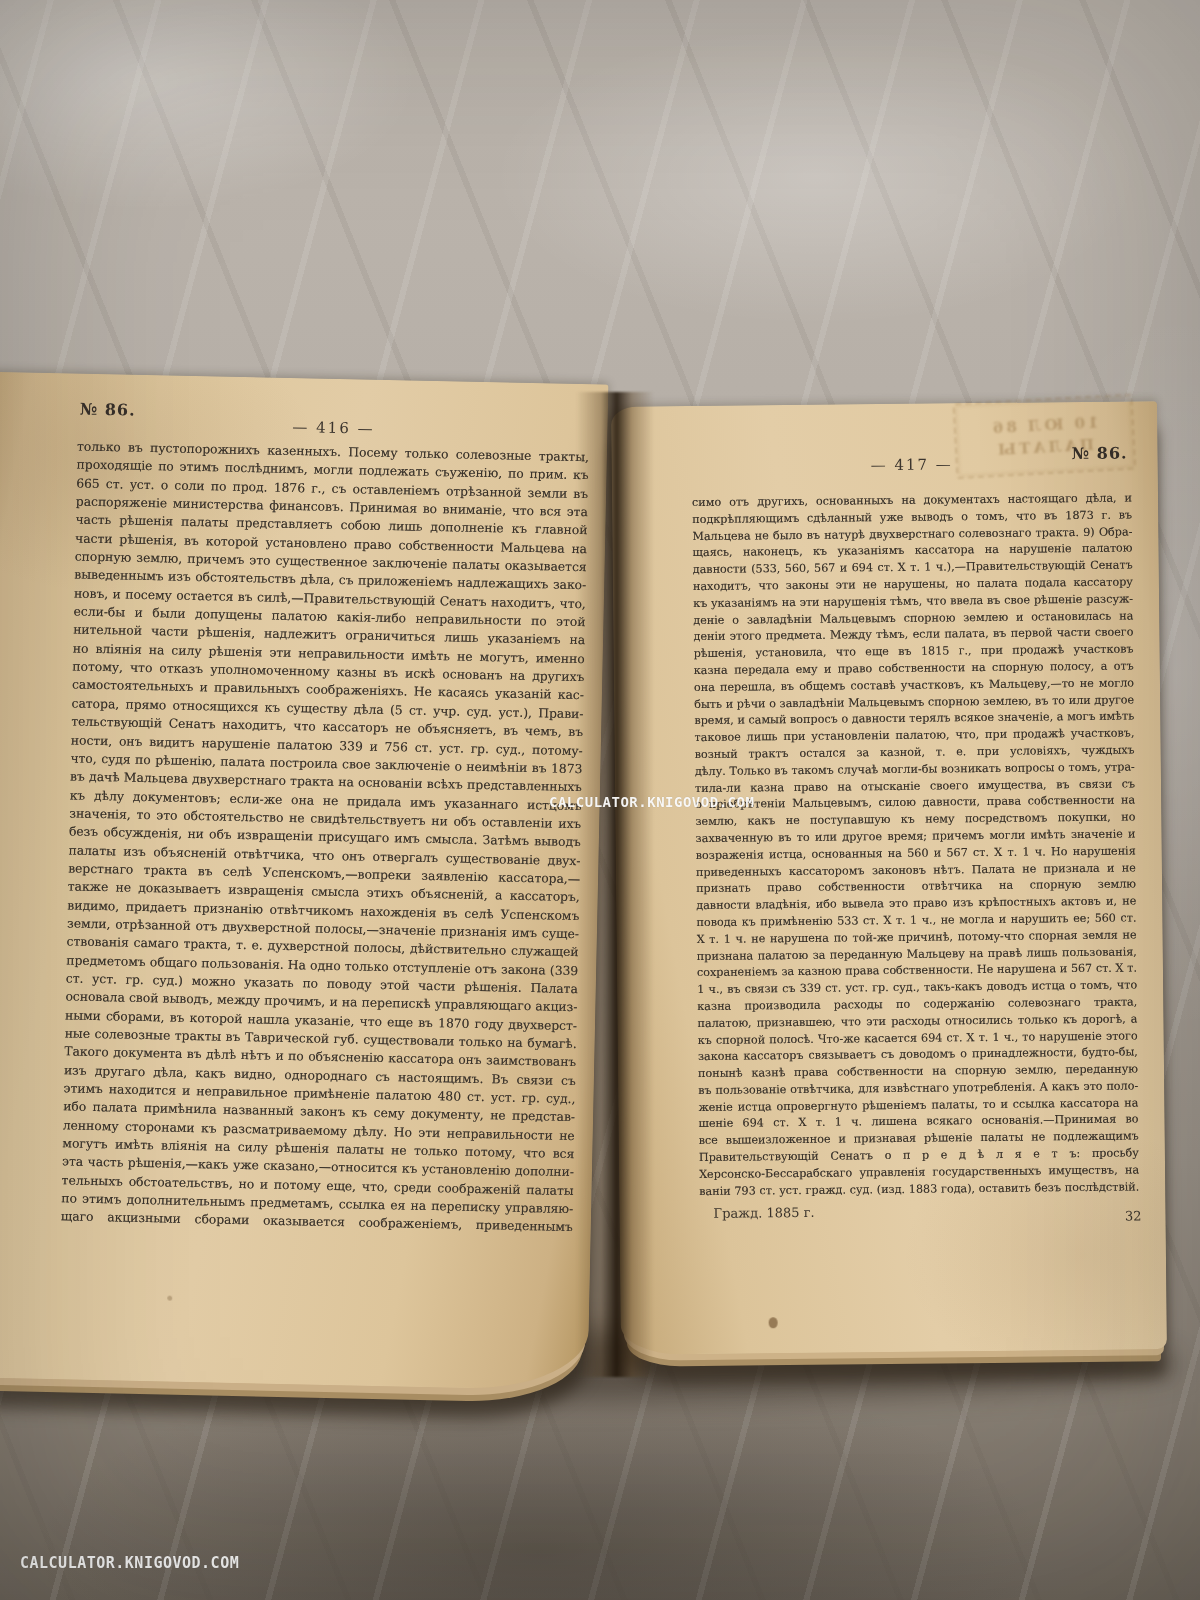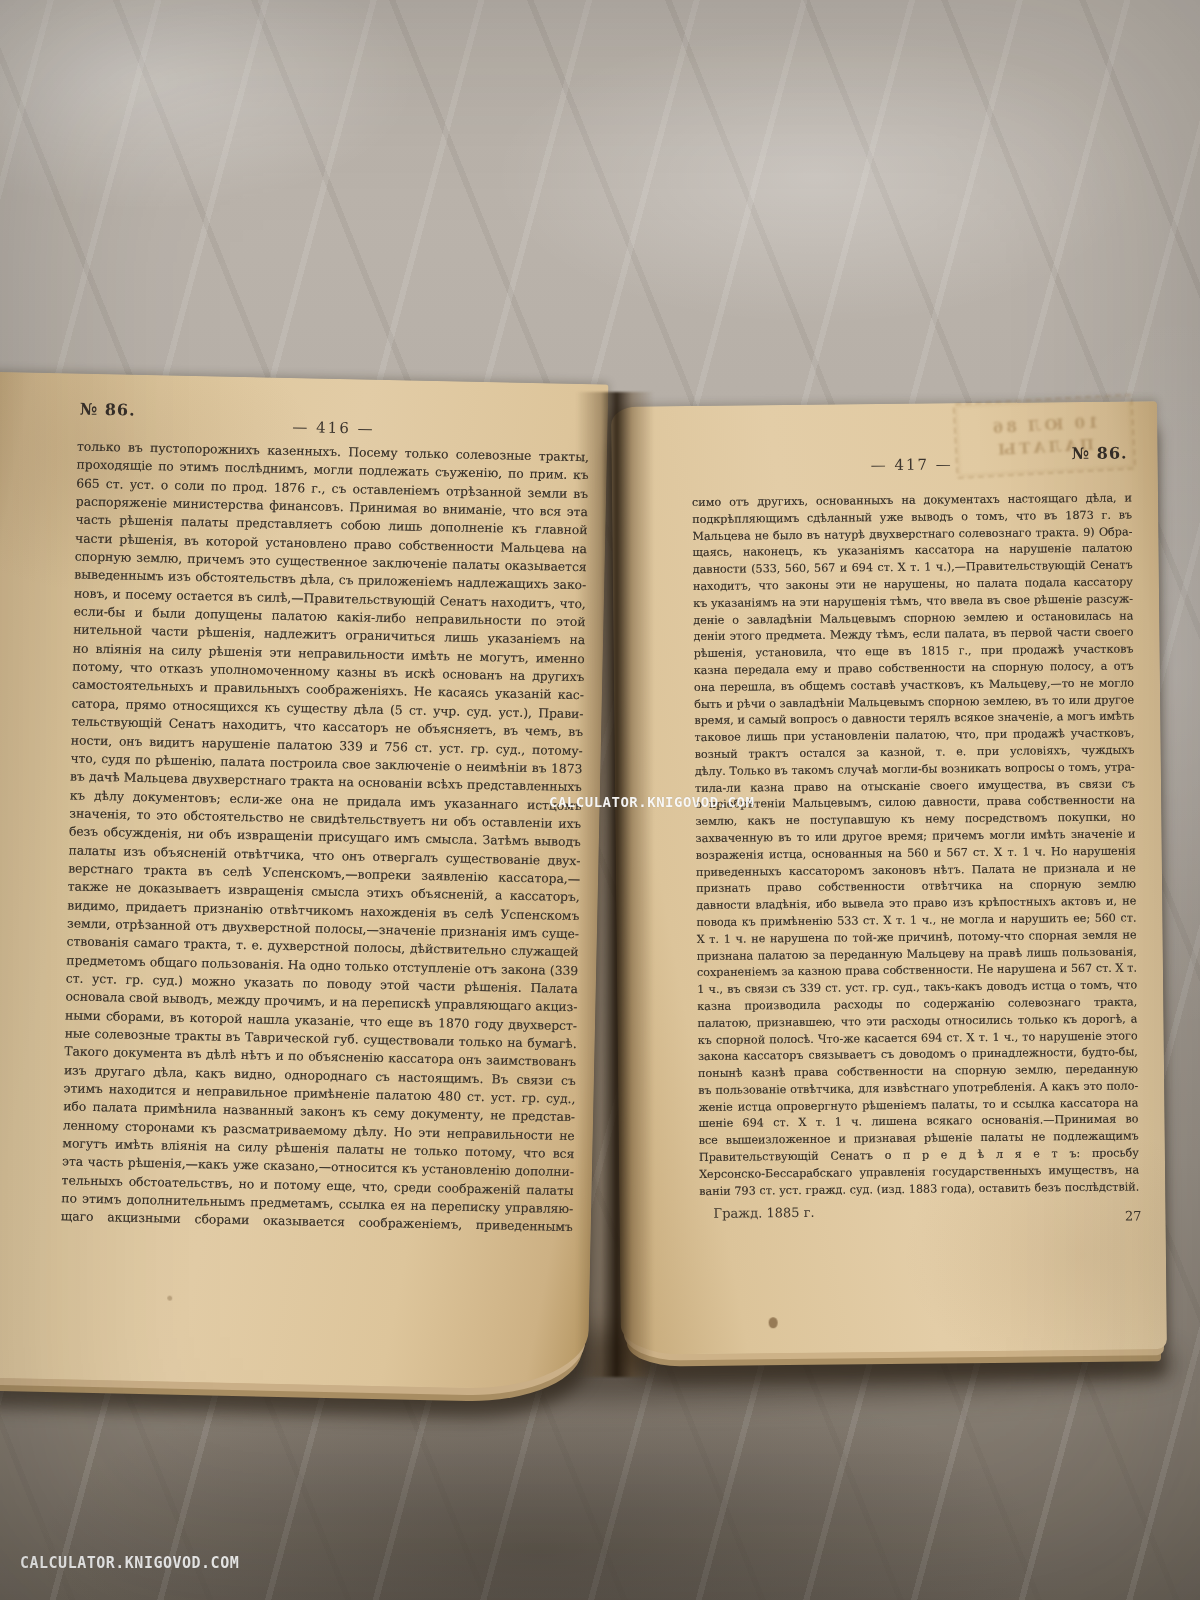--- a/index.html
+++ b/index.html
@@ -175,21 +175,21 @@
         <div class="tl">въ пользованіе отвѣтчика, для извѣстнаго употребленія. А какъ это поло-</div>
         <div class="tl">женіе истца опровергнуто рѣшеніемъ палаты, то и ссылка кассатора на нару-</div>
         <div class="tl">шеніе 694 ст. X т. 1 ч. лишена всякаго основанія.—Принимая во вниманіе</div>
         <div class="tl">все вышеизложенное и признавая рѣшеніе палаты не подлежащимъ отмѣнѣ,</div>
         <div class="tl">Правительствующій Сенатъ о п р е д ѣ л я е т ъ: просьбу уполномоченнаго</div>
         <div class="tl">Херсонско-Бессарабскаго управленія государственныхъ имуществъ, на осно-</div>
         <div class="tl">ваніи 793 ст. уст. гражд. суд. (изд. 1883 года), оставить безъ послѣдствій.</div>
       </div>
     <div class="footer-row">
       <span class="footer-left">Гражд. 1885 г.</span>
-      <span class="footer-page">27</span>
+      <span class="footer-page">32</span>
     </div>
     <div class="speck speck-r1"></div>
     <div class="speck speck-r2"></div>
   </div>
 
   <div class="gutter"></div>
 
   <div class="wm wm-center">CALCULATOR.KNIGOVOD.COM</div>
   <div class="wm wm-bottom">CALCULATOR.KNIGOVOD.COM</div>
 

